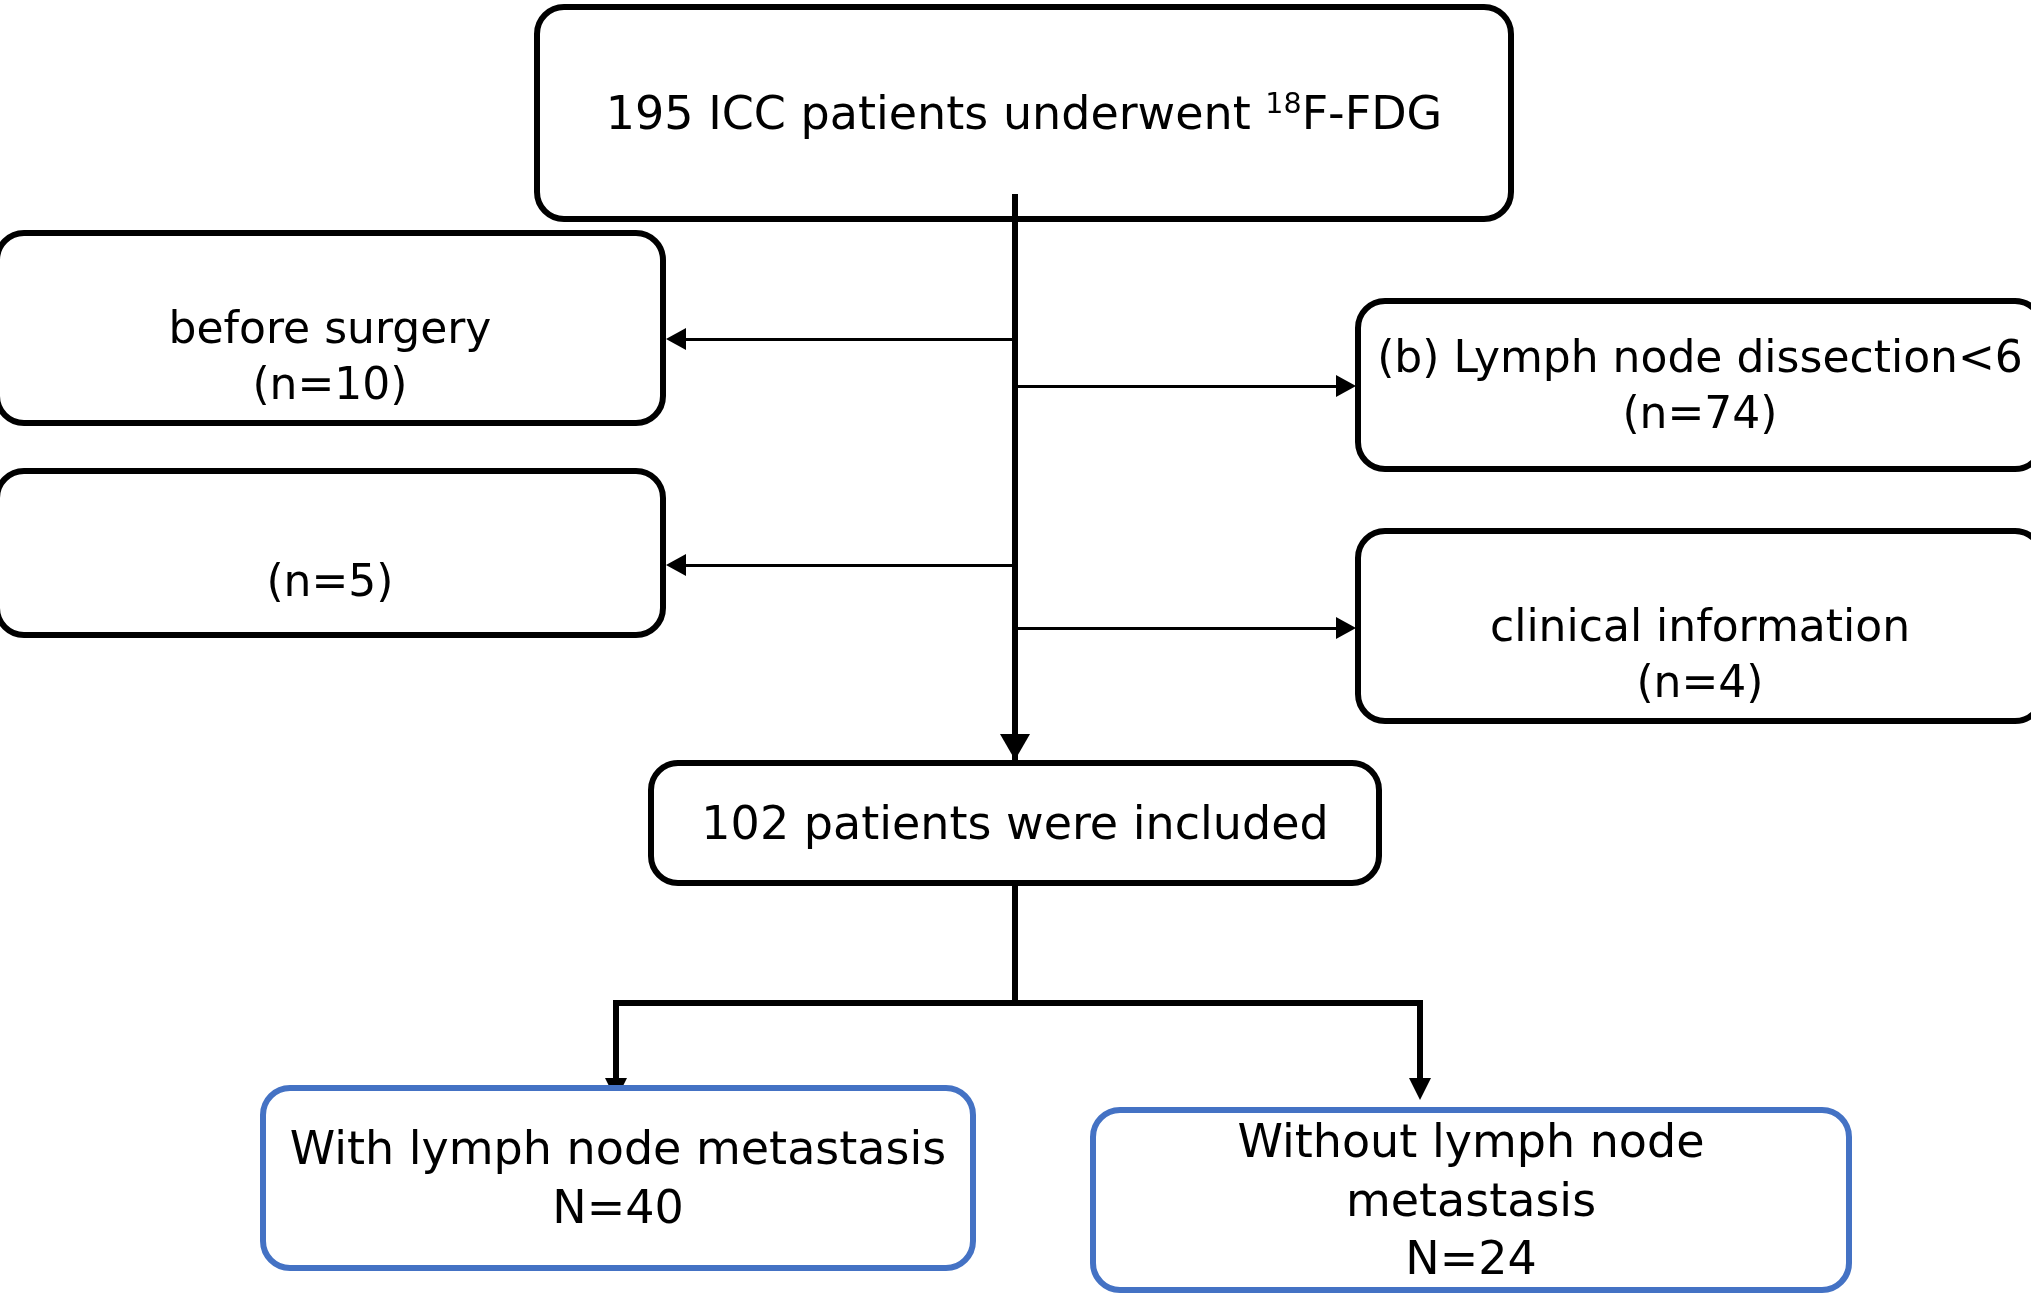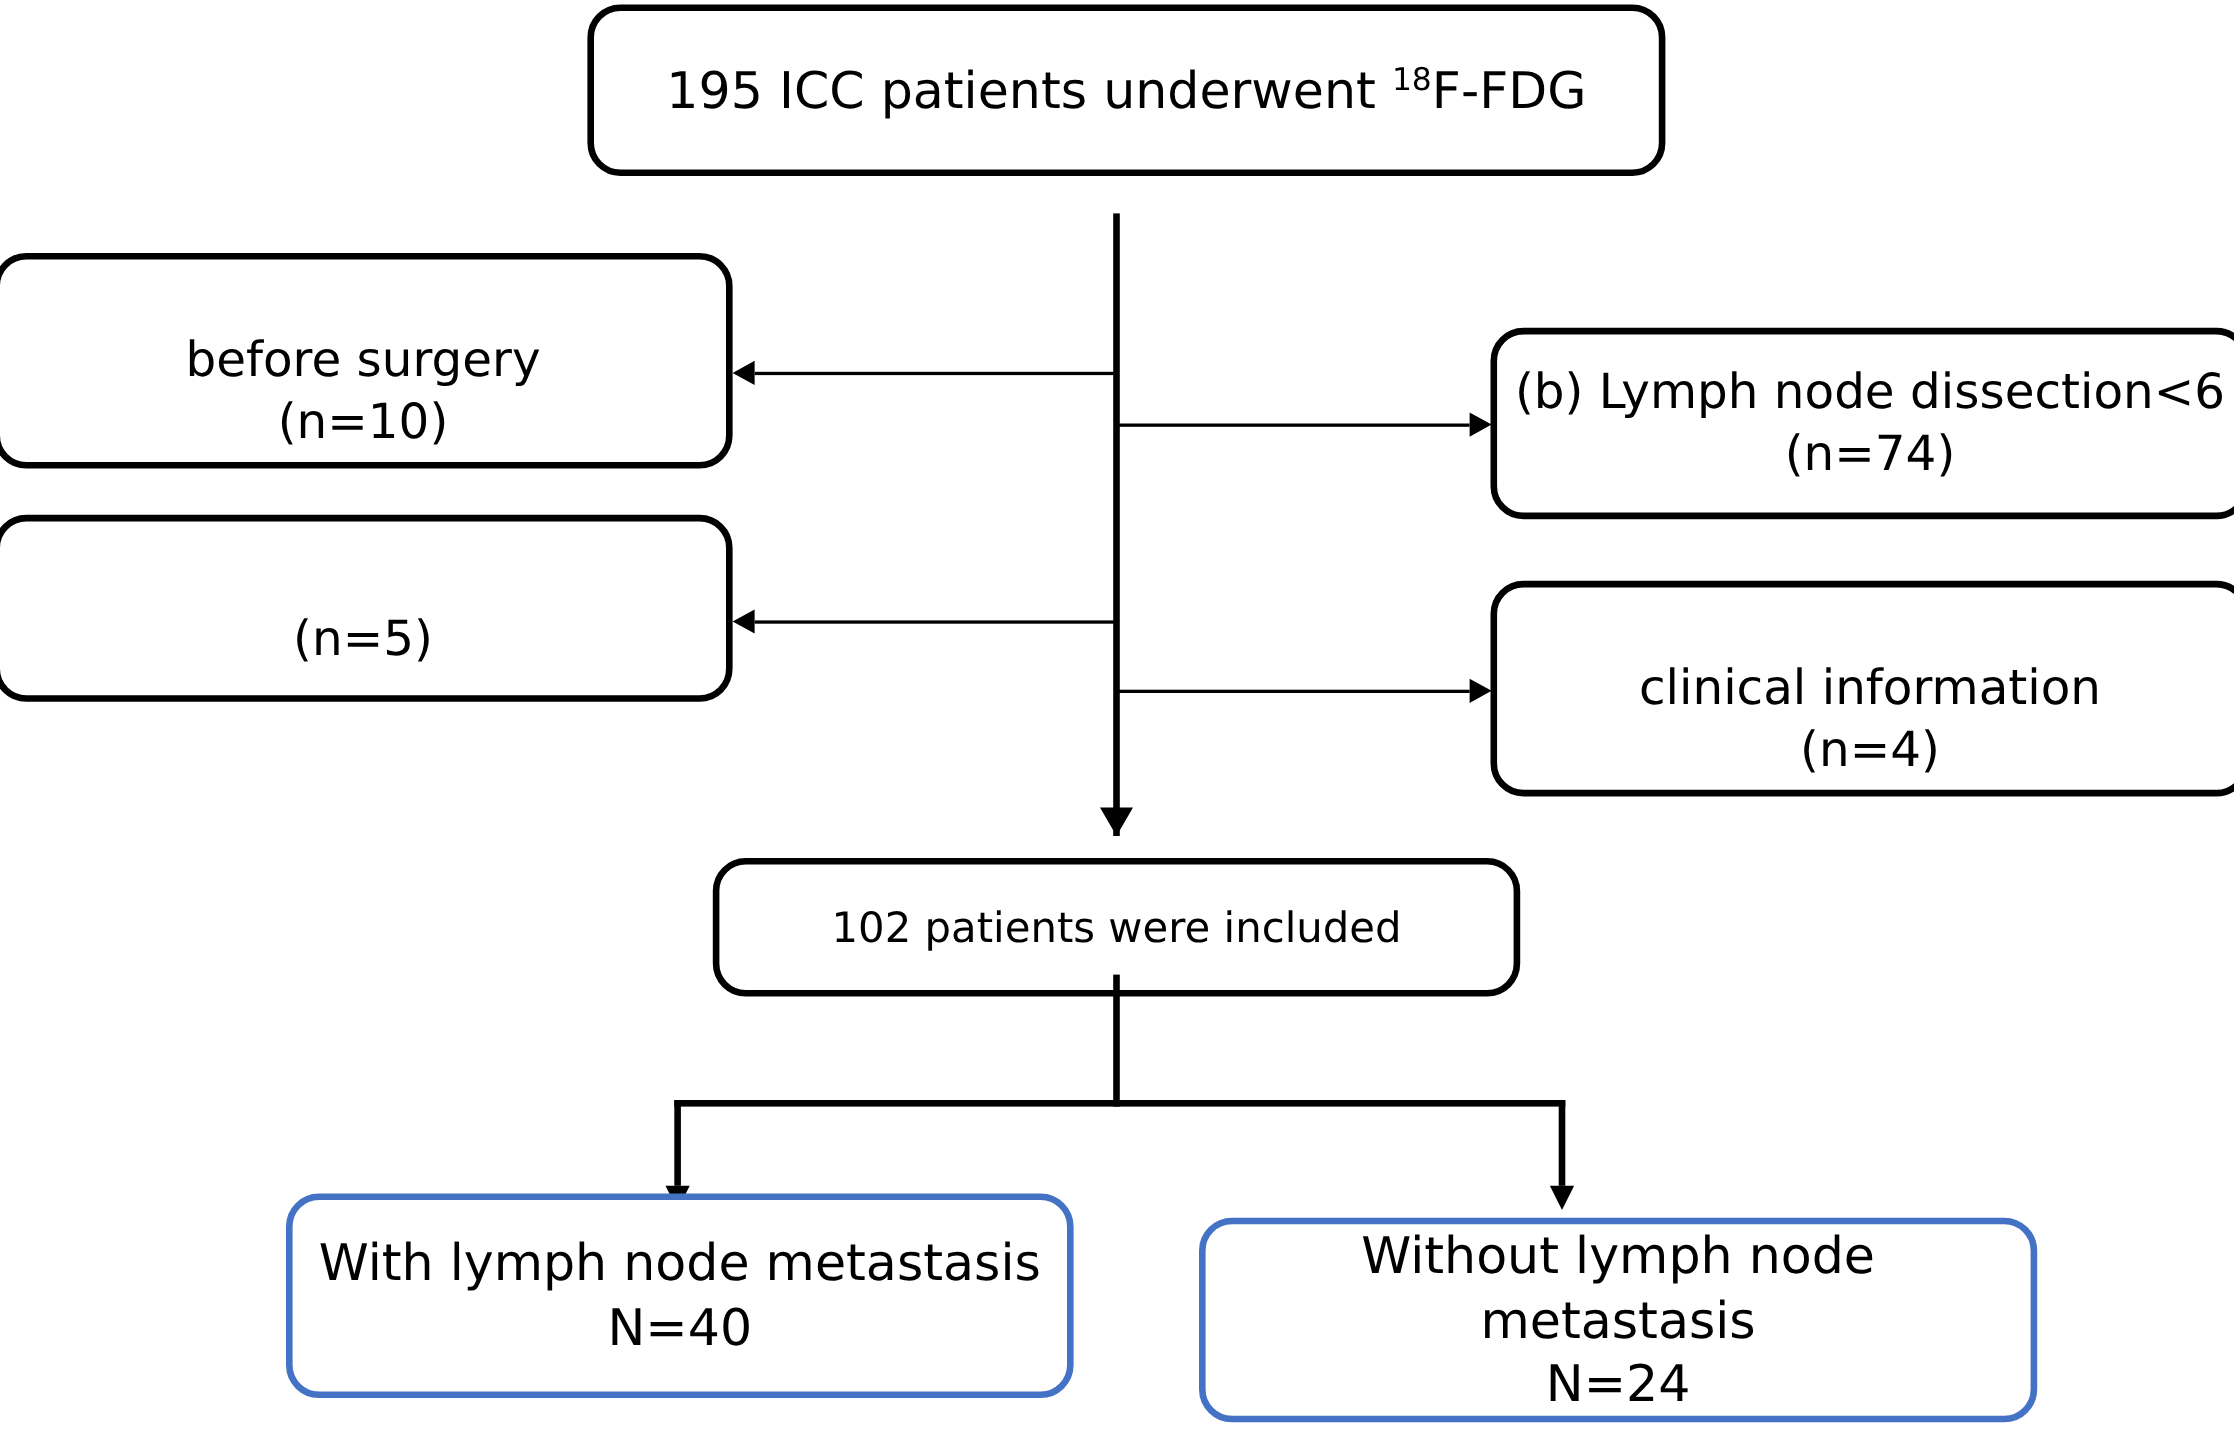--- a/index.html
+++ b/index.html
@@ -85,21 +85,21 @@
     border-left: 11px solid transparent;
     border-right: 11px solid transparent;
     border-top: 22px solid #000000;
   }
 </style>
 </head>
 <body>
 
 <div id="canvas">
 
-  <div class="node node-black" style="left:534px; top:4px; width:980px; height:156px; font-size:46px;">
+  <div class="node node-black" style="left:534px; top:4px; width:980px; height:218px; font-size:46px;">
     <div class="txt">
       <span>195 ICC patients underwent </span><span class="sup">18</span><span>F-FDG</span><br>
     </div>
   </div>
 
   <div class="conn v-line" style="left:1012px; top:194px; width:6px; height:566px;"></div>
   <div class="arrow arrow-down" style="left:1000px; top:734px;"></div>
 
   <div class="node node-black" style="left:-6px; top:230px; width:672px; height:196px; font-size:44px;">
     <div class="txt">
@@ -136,21 +136,21 @@
     <div class="txt">
       <br>
       <span>clinical information</span><br>
       <span>(n=4)</span>
     </div>
   </div>
 
   <div class="conn thin-h" style="left:1016px; top:627px; width:320px;"></div>
   <div class="arrow arrow-right" style="left:1336px; top:617px;"></div>
 
-  <div class="node node-black" style="left:648px; top:760px; width:734px; height:126px; font-size:38px;margin-top:20px;">
+  <div class="node node-black" style="left:648px; top:760px; width:734px; height:126px; font-size:46px;">
     <div class="txt">
       <span>102 patients were included</span>
     </div>
   </div>
 
   <div class="conn v-line" style="left:1012px; top:886px; width:6px; height:120px;"></div>
   <div class="conn h-line" style="left:613px; top:1000px; width:810px; height:6px;"></div>
   <div class="conn v-line" style="left:613px; top:1000px; width:6px; height:78px;"></div>
   <div class="conn v-line" style="left:1417px; top:1000px; width:6px; height:78px;"></div>
   <div class="arrow arrow-down-sm" style="left:605px; top:1078px;"></div>

